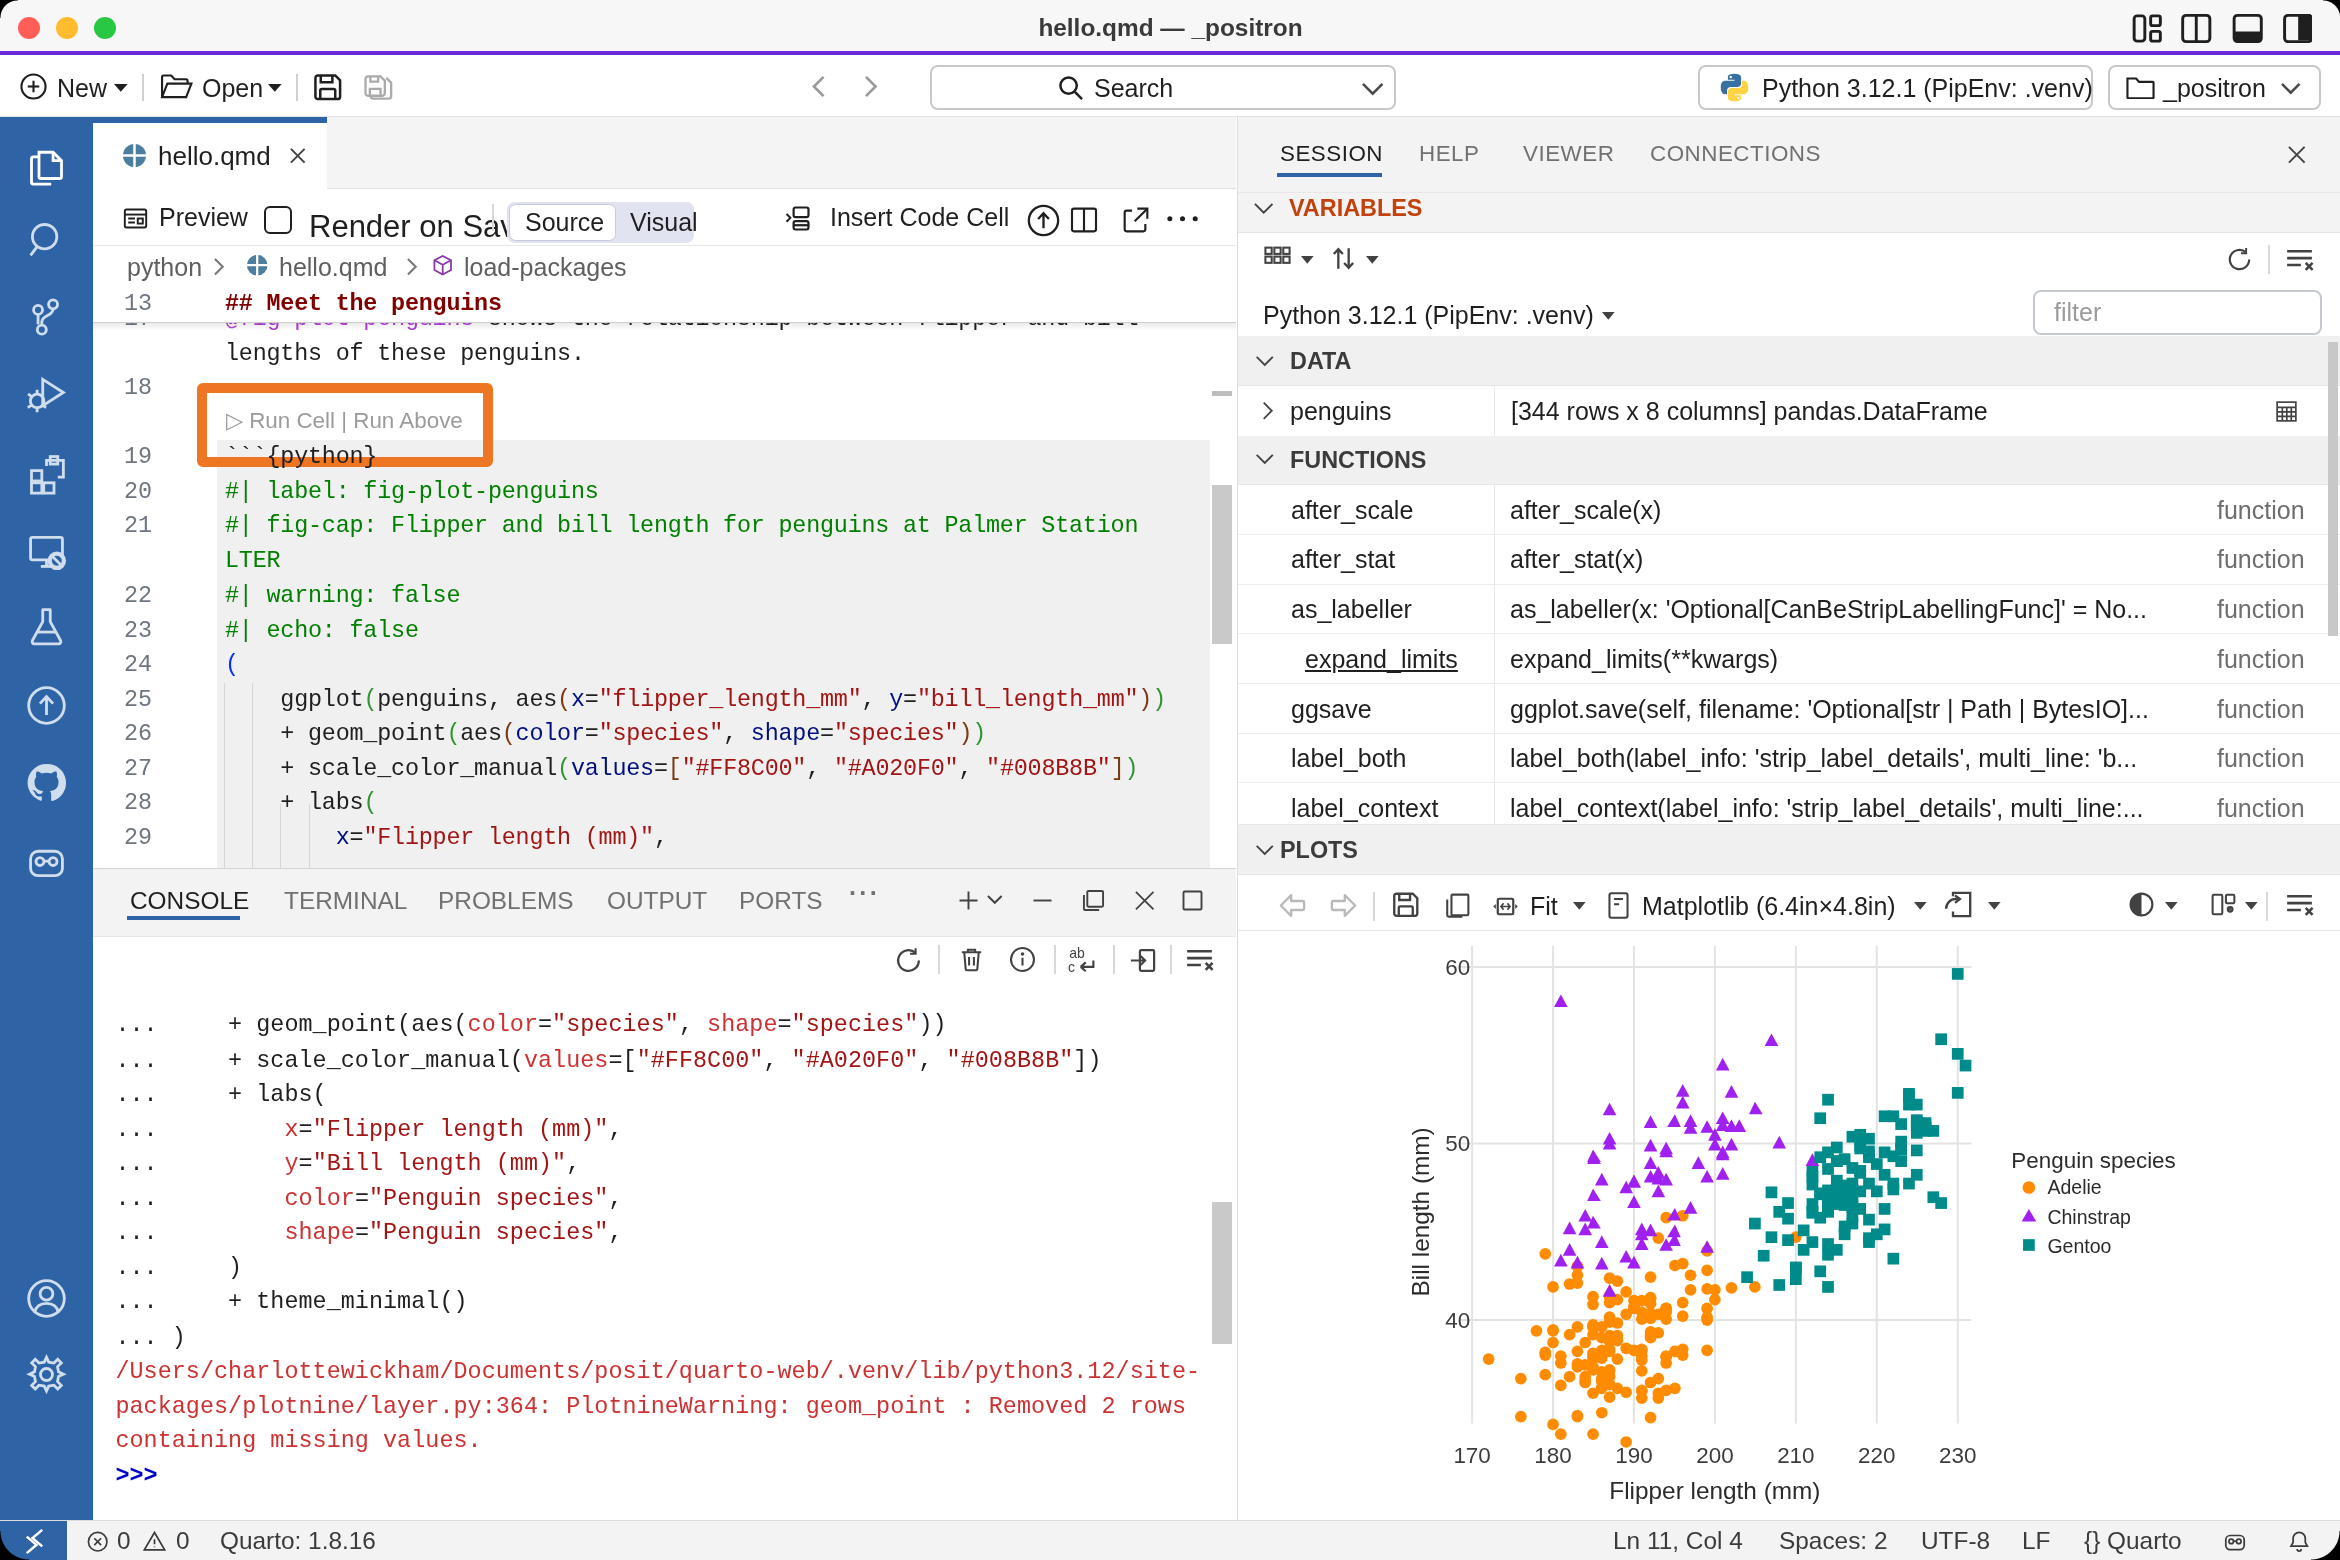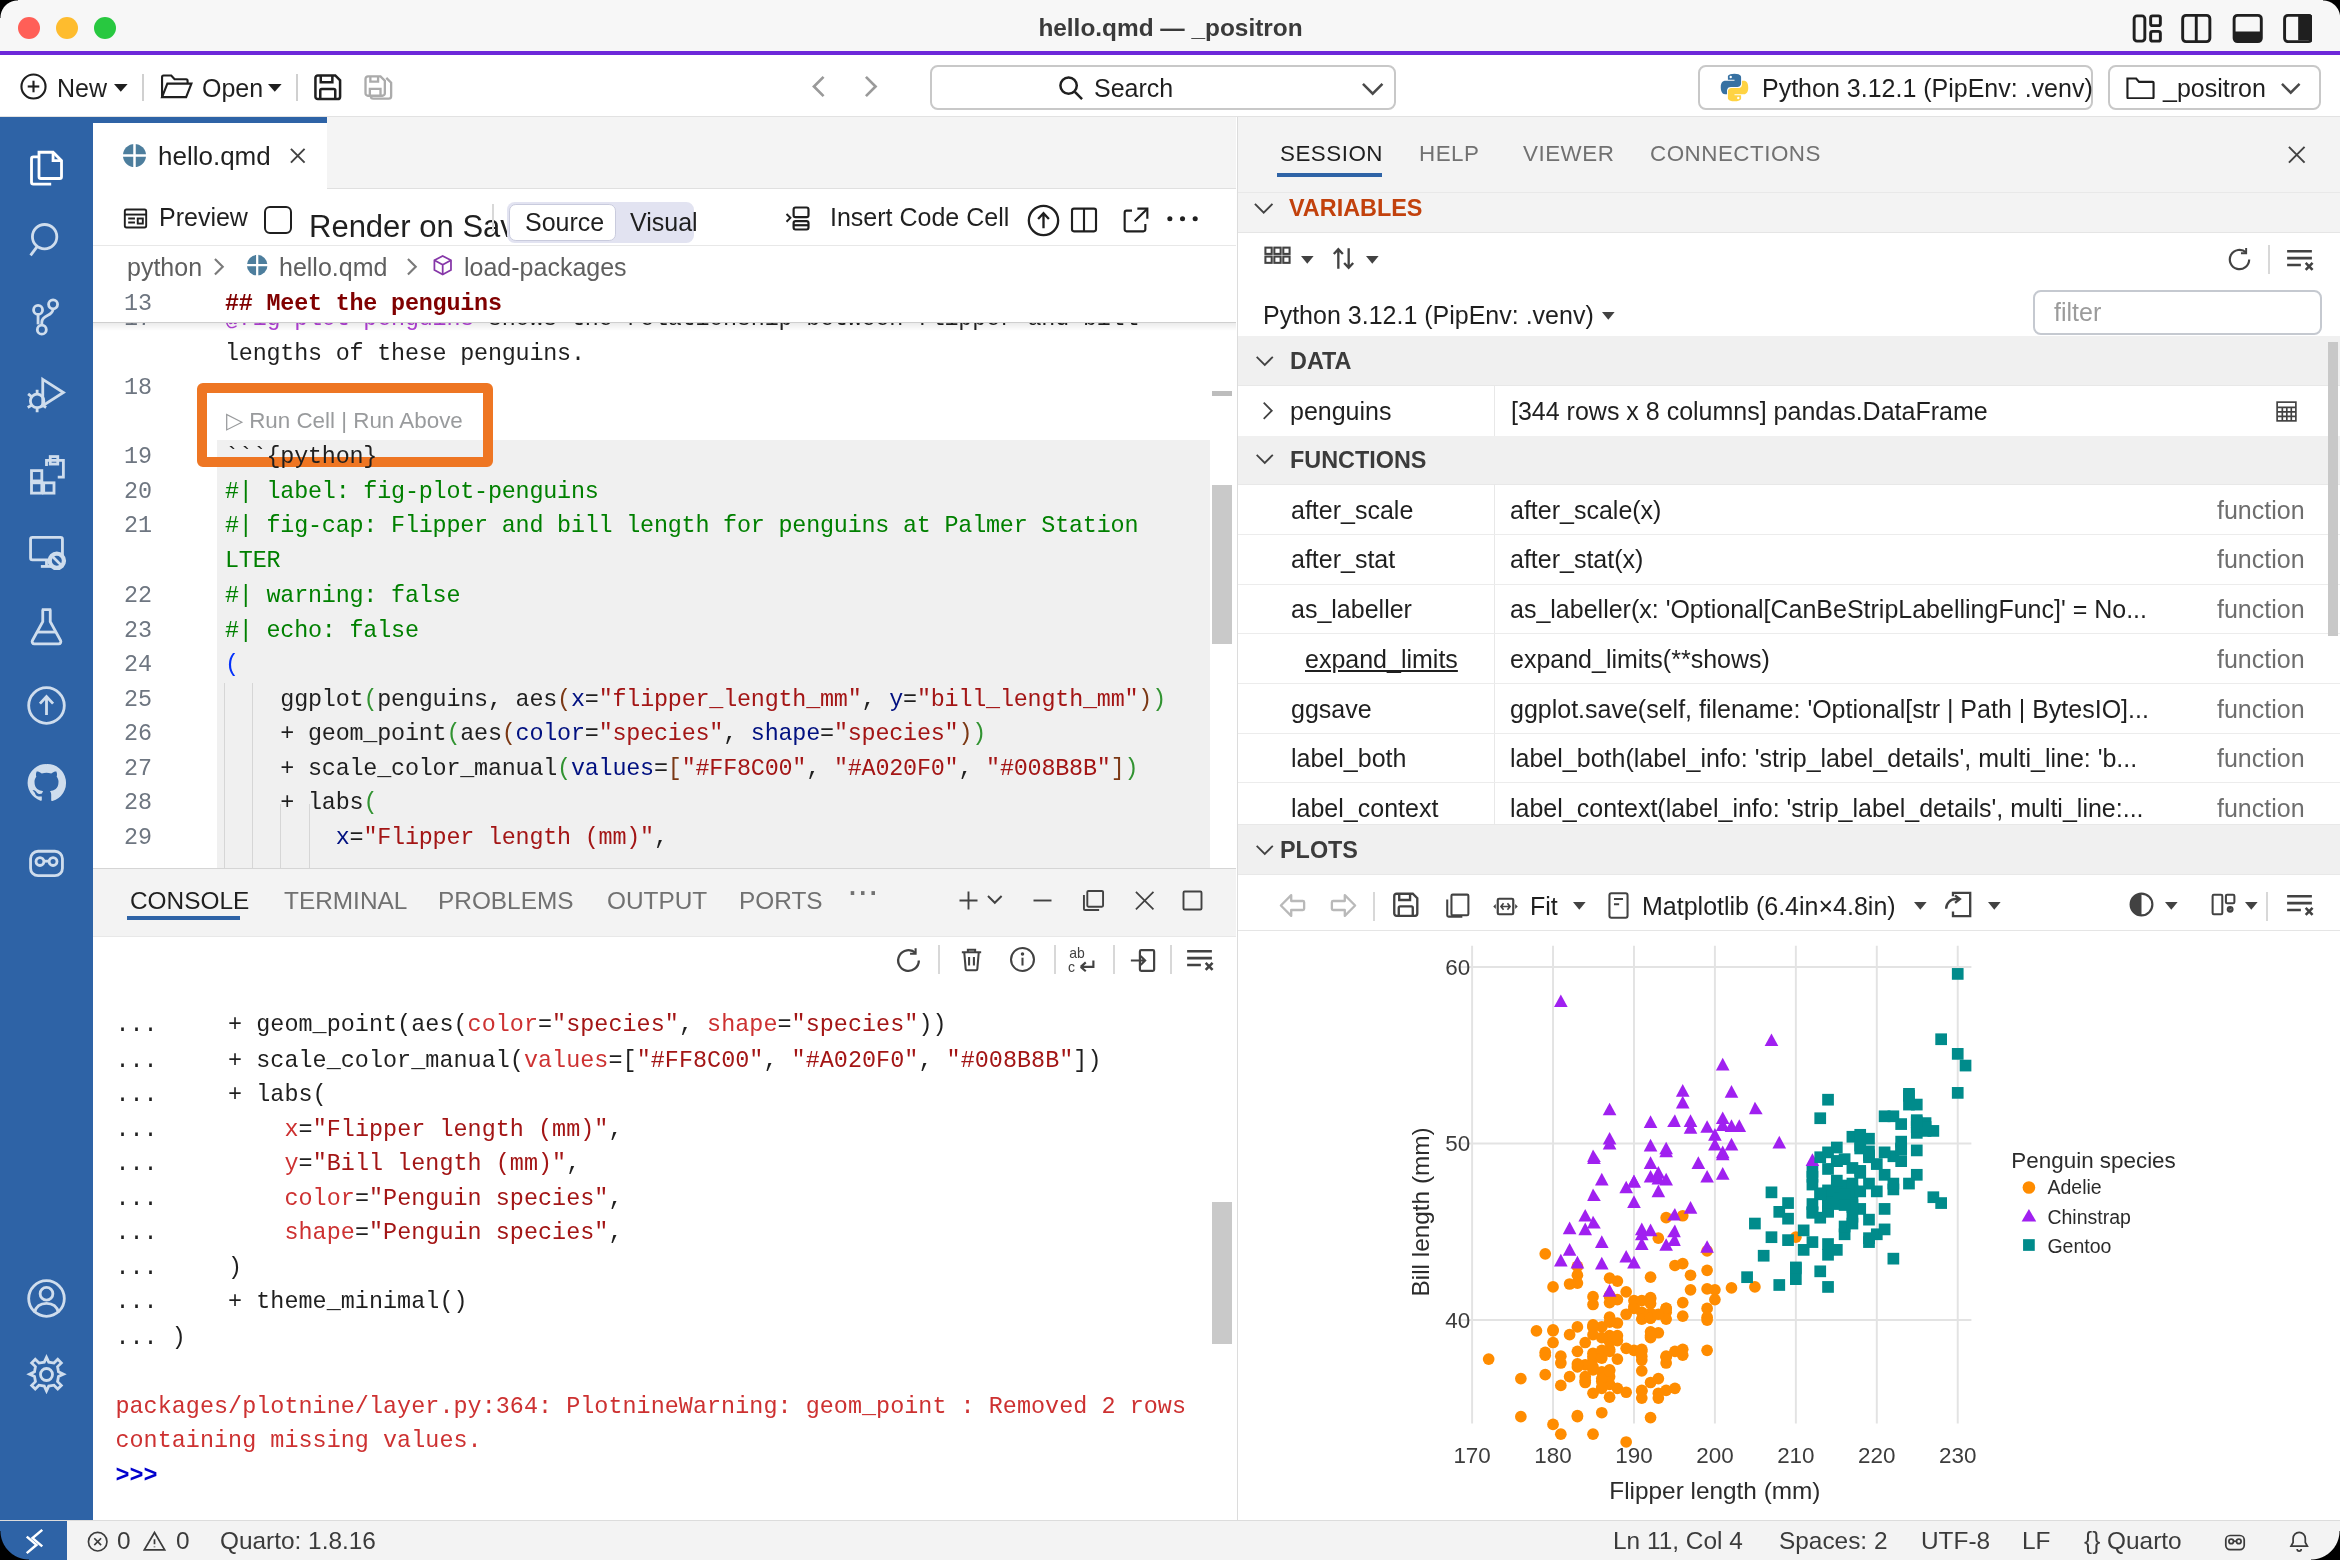--- a/index.html
+++ b/index.html
@@ -383,20 +383,21 @@
   <div class="cl mono" style="left:22.4px;top:139px;color:#1f1f1f;">...     + geom_point(aes(<span style="color:#cd3131;">color</span>=<span style="color:#a31515;">"species"</span>, <span style="color:#cd3131;">shape</span>=<span style="color:#a31515;">"species"</span>))</div>
   <div class="cl mono" style="left:22.4px;top:175px;color:#1f1f1f;">...     + scale_color_manual(<span style="color:#cd3131;">values</span>=[<span style="color:#a31515;">"#FF8C00"</span>, <span style="color:#a31515;">"#A020F0"</span>, <span style="color:#a31515;">"#008B8B"</span>])</div>
   <div class="cl mono" style="left:22.4px;top:209px;color:#1f1f1f;">...     + labs(</div>
   <div class="cl mono" style="left:22.4px;top:244px;color:#1f1f1f;">...         <span style="color:#cd3131;">x</span>=<span style="color:#a31515;">"Flipper length (mm)"</span>,</div>
   <div class="cl mono" style="left:22.4px;top:278px;color:#1f1f1f;">...         <span style="color:#cd3131;">y</span>=<span style="color:#a31515;">"Bill length (mm)"</span>,</div>
   <div class="cl mono" style="left:22.4px;top:313px;color:#1f1f1f;">...         <span style="color:#cd3131;">color</span>=<span style="color:#a31515;">"Penguin species"</span>,</div>
   <div class="cl mono" style="left:22.4px;top:347px;color:#1f1f1f;">...         <span style="color:#cd3131;">shape</span>=<span style="color:#a31515;">"Penguin species"</span>,</div>
   <div class="cl mono" style="left:22.4px;top:382px;color:#1f1f1f;">...     )</div>
   <div class="cl mono" style="left:22.4px;top:416px;color:#1f1f1f;">...     + theme_minimal()</div>
   <div class="cl mono" style="left:22.4px;top:452px;color:#1f1f1f;">... )</div>
+  <div class="cl mono" style="left:22.4px;top:486px;color:#cd3131;">/Users/charlottewickham/Documents/posit/quarto-web/.venv/lib/python3.12/site-</div>
   <div class="cl mono" style="left:22.4px;top:521px;color:#cd3131;">packages/plotnine/layer.py:364: PlotnineWarning: geom_point : Removed 2 rows</div>
   <div class="cl mono" style="left:22.4px;top:555px;color:#cd3131;">containing missing values.</div>
   <div class="cl mono" style="left:22.4px;top:590px;color:#0000cd;font-weight:bold;">&gt;&gt;&gt;</div>
 
   <div class="abs" style="left:1119px;top:333px;width:19.5px;height:142px;background:#c9c9c9;"></div>
 </div>
 
 <div class="abs" id="rightpanel" style="left:1237px;top:117px;width:1104px;height:1403px;background:#fff;border-left:1px solid #dcdcdc;overflow:hidden;">
 
   <div class="abs" style="left:0;top:0;width:1104px;height:116px;background:#f3f3f3;border-bottom:1px solid #e5e5e5;"></div>
@@ -483,21 +484,21 @@
     <div class="abs" style="left:53px;top:10.7px;">after_scale</div>
       <div class="abs" style="left:272px;top:10.7px;">after_scale(x)</div>
       <div class="abs" style="left:979px;top:10.7px;color:#6e6e6e;">function</div>
     <div class="abs" style="left:53px;top:60px;">after_stat</div>
       <div class="abs" style="left:272px;top:60px;">after_stat(x)</div>
       <div class="abs" style="left:979px;top:60px;color:#6e6e6e;">function</div>
     <div class="abs" style="left:53px;top:110px;">as_labeller</div>
       <div class="abs" style="left:272px;top:110px;">as_labeller(x: 'Optional[CanBeStripLabellingFunc]' = No...</div>
       <div class="abs" style="left:979px;top:110px;color:#6e6e6e;">function</div>
     <div class="abs" style="left:67px;top:160px;text-decoration:underline;">expand_limits</div>
-      <div class="abs" style="left:272px;top:160px;">expand_limits(**shows)</div>
+      <div class="abs" style="left:272px;top:160px;">expand_limits(**kwargs)</div>
       <div class="abs" style="left:979px;top:160px;color:#6e6e6e;">function</div>
     <div class="abs" style="left:53px;top:210px;">ggsave</div>
       <div class="abs" style="left:272px;top:210px;">ggplot.save(self, filename: 'Optional[str | Path | BytesIO]...</div>
       <div class="abs" style="left:979px;top:210px;color:#6e6e6e;">function</div>
     <div class="abs" style="left:53px;top:259px;">label_both</div>
       <div class="abs" style="left:272px;top:259px;">label_both(label_info: 'strip_label_details', multi_line: 'b...</div>
       <div class="abs" style="left:979px;top:259px;color:#6e6e6e;">function</div>
     <div class="abs" style="left:53px;top:309px;">label_context</div>
       <div class="abs" style="left:272px;top:309px;">label_context(label_info: 'strip_label_details', multi_line:...</div>
       <div class="abs" style="left:979px;top:309px;color:#6e6e6e;">function</div>

